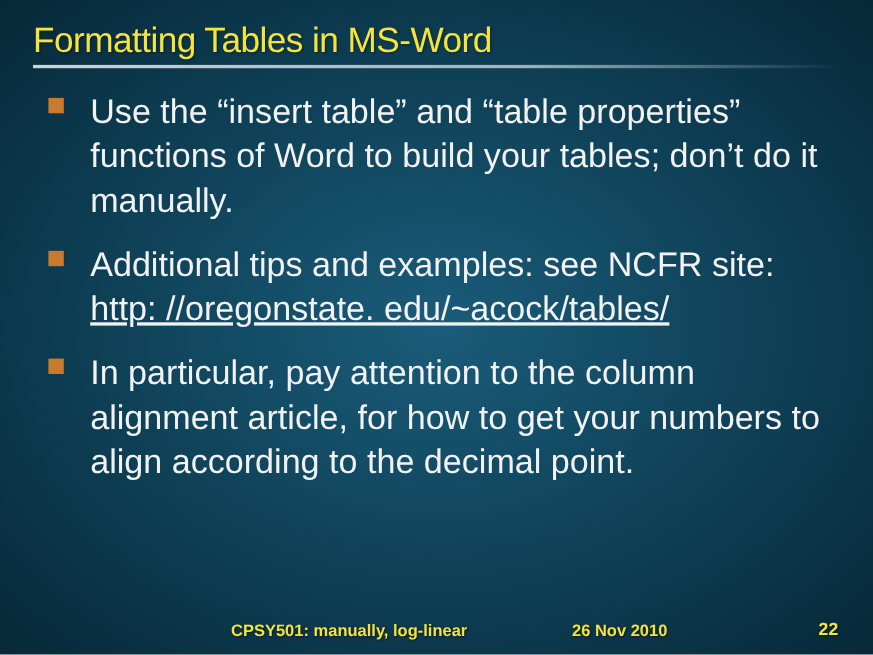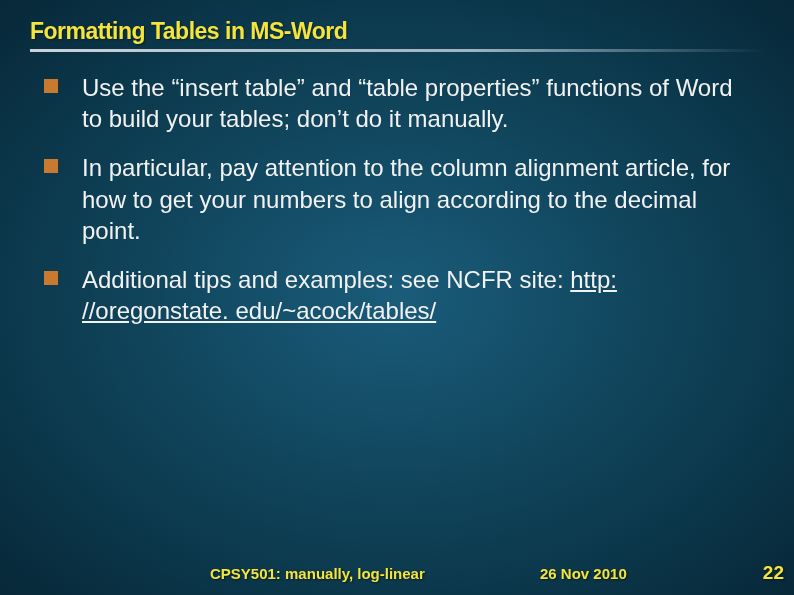--- a/index.html
+++ b/index.html
@@ -12,22 +12,22 @@
     position: relative;
   }
   .slide {
     width: 100%;
     height: 100%;
     padding: 18px 30px 0 30px;
     position: relative;
   }
   .title {
     font-family: "Trebuchet MS", "Arial Black", sans-serif;
-    font-weight: bold;
-    font-size: 23px;
+    font-weight: normal;
+    font-size: 32px;
     color: #f5e43c;
     text-shadow: 1px 1px 2px rgba(0,0,0,0.4);
     margin-bottom: 4px;
     letter-spacing: -0.5px;
   }
   .title-underline {
     height: 3px;
     background: linear-gradient(to right, #c8d4da 0%, #9fb4c0 60%, rgba(159,180,192,0) 100%);
     margin-bottom: 20px;
     width: 100%;
@@ -44,21 +44,21 @@
   .bullet-marker {
     width: 14px;
     height: 14px;
     background: #c97a2e;
     flex-shrink: 0;
     margin-top: 7px;
     margin-right: 24px;
   }
   .bullet-text {
     color: #f2f2f2;
-    font-size: 24px;
+    font-size: 31px;
     line-height: 1.3;
     font-family: Verdana, Geneva, sans-serif;
   }
   .bullet-text .link {
     text-decoration: underline;
     color: #f2f2f2;
   }
   .footer {
     position: absolute;
     bottom: 22px;
@@ -71,53 +71,53 @@
     font-weight: bold;
     font-size: 15px;
     text-shadow: 1px 1px 2px rgba(0,0,0,0.5);
   }
   .footer-left {
     position: absolute;
     left: 210px;
   }
   .footer-center {
     position: absolute;
-    left: 540px;
+    left: 520px;
   }
   .footer-right {
     position: absolute;
-    right: 10px;
-    font-size: 19px;
+    right: 32px;
+    font-size: 16px;
   }
 </style>
 </head>
 <body>
 
 <div class="slide">
   <div class="title">Formatting Tables in MS-Word</div>
   <div class="title-underline"></div>
 
   <div class="content">
 
     <div class="bullet-item">
       <div class="bullet-marker"></div>
       <div class="bullet-text">Use the “insert table” and “table properties” functions of Word to build your tables; don’t do it manually.</div>
     </div>
 
 
     <div class="bullet-item">
       <div class="bullet-marker"></div>
-      <div class="bullet-text">In particular, pay attention to the column alignment article, for how to get your numbers to align according to the decimal point.</div>
+      <div class="bullet-text">
+        <span>Additional tips and examples: see NCFR site: </span><span class="link">http: //oregonstate. edu/~acock/tables/</span>
+      </div>
     </div>
 
     <div class="bullet-item">
       <div class="bullet-marker"></div>
-      <div class="bullet-text">
-        <span>Additional tips and examples: see NCFR site: </span><span class="link">http: //oregonstate. edu/~acock/tables/</span>
-      </div>
+      <div class="bullet-text">In particular, pay attention to the column alignment article, for how to get your numbers to align according to the decimal point.</div>
     </div>
 
   </div>
 
   <div class="footer">
     <div class="footer-left">CPSY501: manually, log-linear</div>
     <div class="footer-center">26 Nov 2010</div>
     <div class="footer-right">22</div>
   </div>
 </div>

